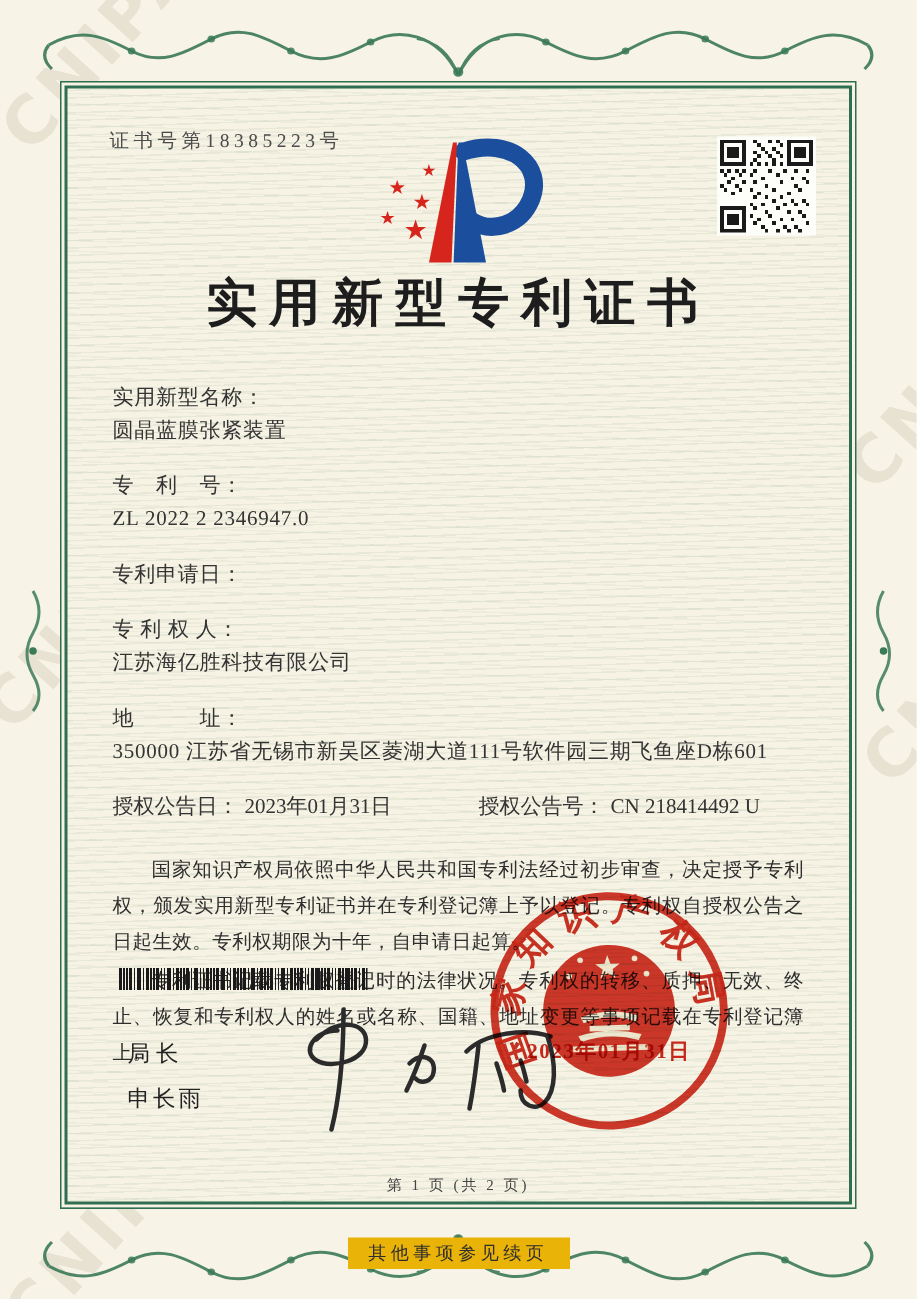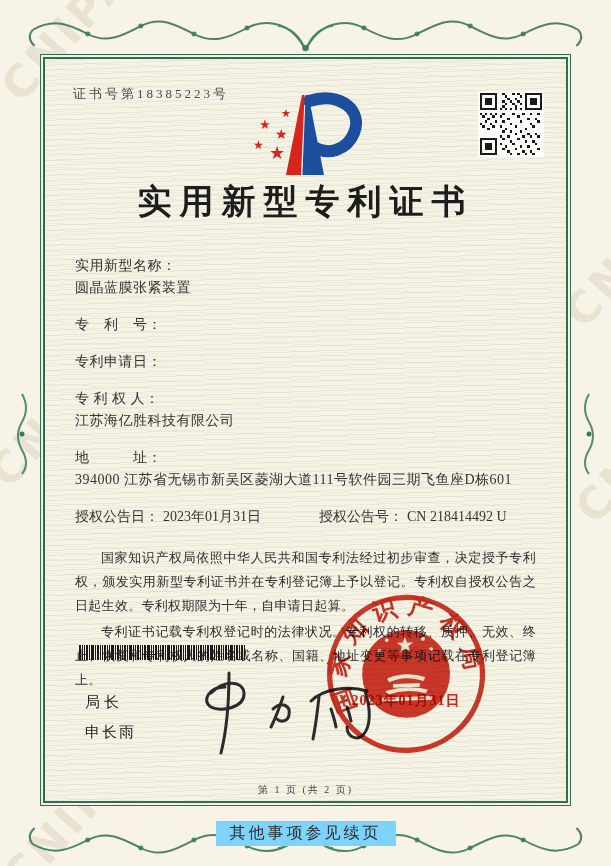--- a/index.html
+++ b/index.html
@@ -94,22 +94,22 @@
     position:absolute;left:318px;top:692px;width:176px;z-index:6;
     text-align:center;font-size:14px;font-weight:bold;color:#cf2a1b;
     letter-spacing:1px;mix-blend-mode:multiply;
   }
 
   
   .note{
     position:absolute;left:0;right:0;bottom:20px;text-align:center;z-index:4;
   }
   .note span{
-    display:inline-block;background:#7dd3fc;padding:2px 14px;
-    font-size:16px;letter-spacing:3px;color:#2e2e2e;
+    display:inline-block;background:#eab308;padding:2px 14px;
+    font-size:12px;letter-spacing:3px;color:#2e2e2e;
   }
 </style>
 </head>
 <body>
 
 <div class="page">
 
   <div class="wm" style="left:-18px;top:6px;">CNIPA</div>
   <div class="wm" style="left:-30px;top:392px;">CNIPA</div>
   <div class="wm" style="left:545px;top:232px;">CNIPA</div>
@@ -214,31 +214,32 @@
 
     <div class="doc-title">实用新型专利证书</div>
 
     <div class="fields">
       <div class="field">
         <span class="flabel">实用新型名称：</span>
         <span class="fvalue">圆晶蓝膜张紧装置</span>
       </div>
       <div class="field">
         <span class="flabel">专　利　号：</span>
+        <span class="fvalue">ZL 2022 2 2346947.0</span>
       </div>
       <div class="field">
         <span class="flabel">专利申请日：</span>
       </div>
       <div class="field">
         <span class="flabel">专 利 权 人：</span>
         <span class="fvalue">江苏海亿胜科技有限公司</span>
       </div>
       <div class="field">
         <span class="flabel">地　　　址：</span>
-        <span class="fvalue">394000 江苏省无锡市新吴区菱湖大道111号软件园三期飞鱼座D栋601</span>
+        <span class="fvalue">350000 江苏省无锡市新吴区菱湖大道111号软件园三期飞鱼座D栋601</span>
       </div>
       <div class="field-grant">
         <span class="grant-pair">
           <span class="flabel">授权公告日：</span>
           <span>2023年01月31日</span>
         </span>
         <span class="grant-pair right">
           <span class="flabel">授权公告号：</span>
           <span>CN 218414492 U</span>
         </span>

